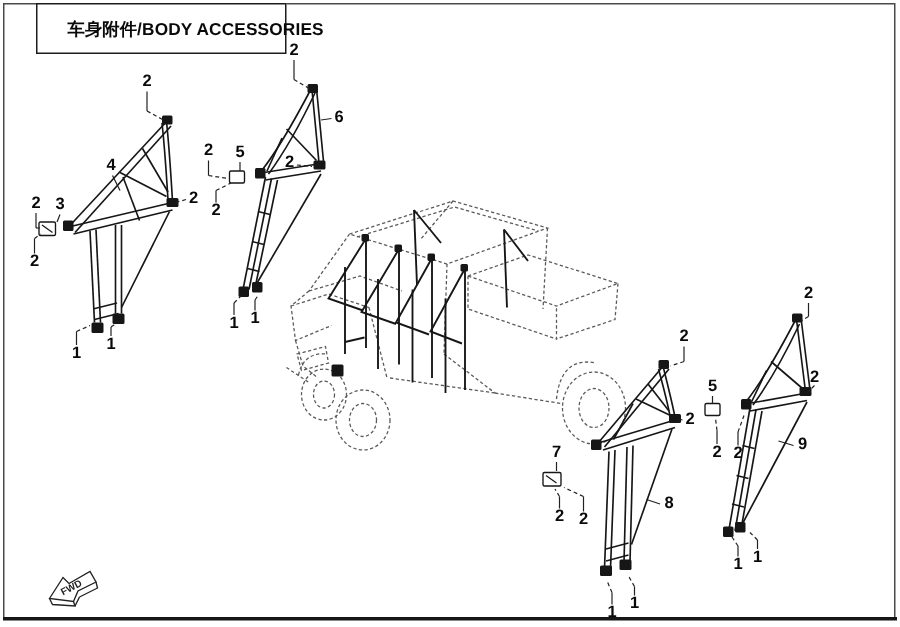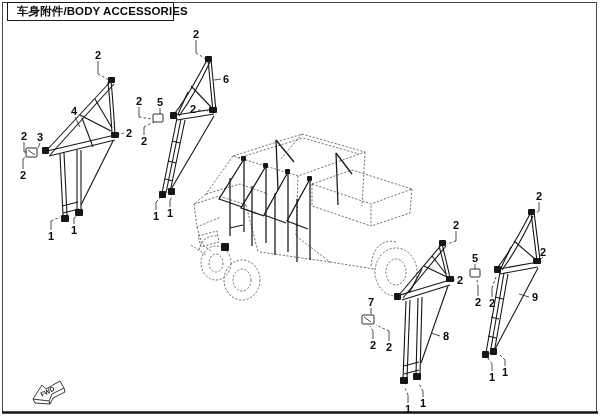--- a/index.html
+++ b/index.html
@@ -1,23 +1,23 @@
 <!DOCTYPE html>
 <html><head>
 <meta charset="utf-8">
 <style>
   * { margin:0; padding:0; box-sizing:border-box; }
   html,body { width:600px; height:418px; background:#fff; }
   body { position:relative; font-family:"Liberation Sans", sans-serif; overflow:hidden; }
   .page { position:absolute; left:0; top:0; width:600px; height:418px; background:#fff; }
   svg.art { position:absolute; left:0; top:0; display:block; }
   .titlebox {
-    position:absolute; left:7px; top:2px; width:167px; height:19px;
+    position:absolute; left:24px; top:2px; width:167px; height:34px;
     border:1.5px solid #1c1c1c; background:#fff;
-    display:flex; align-items:center; padding-left:9px; box-sizing:border-box;
+    display:flex; align-items:center; padding-left:20px; box-sizing:border-box;
   }
   .titlebox span {
     font-weight:bold; font-size:11.5px; letter-spacing:0.1px; color:#0a0a0a;
     white-space:nowrap; font-family:"Liberation Sans", sans-serif;
   }
   .callout-layer { position:absolute; left:0; top:0; width:600px; height:418px; pointer-events:none; }
   .callout {
     position:absolute; transform:translate(-50%,-50%);
     font-family:"Liberation Sans", sans-serif; font-weight:bold; font-size:11px;
     line-height:1; color:#0a0a0a;

